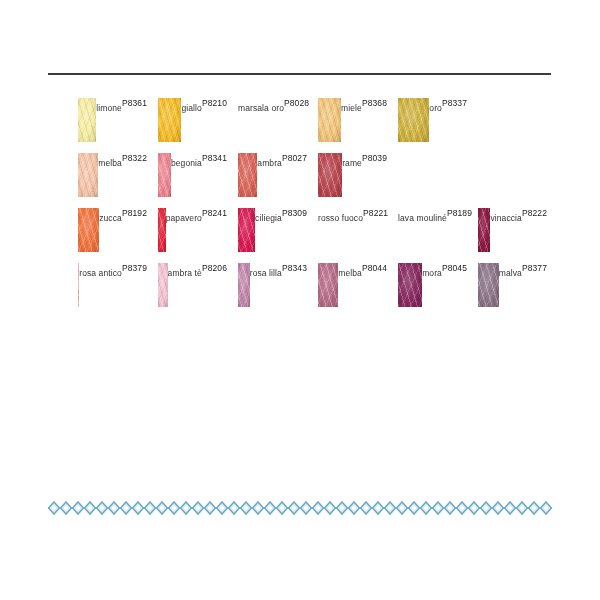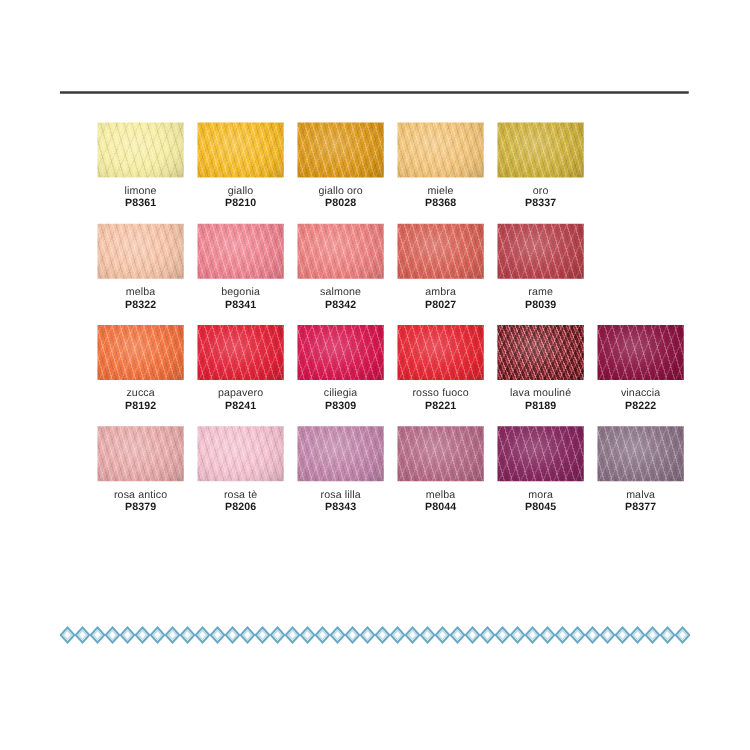--- a/index.html
+++ b/index.html
@@ -40,22 +40,22 @@
   }
   .swatch-row {
     display: flex;
     flex-direction: row;
     margin-bottom: 11px;
   }
   .swatch-cell {
     width: 69px;
     margin-right: 11px;
     display: flex;
-    flex-direction: column;
-    align-items: center;
+    flex-direction: row;
+    align-items: flex-start;
   }
   .swatch-cell:last-child { margin-right: 0; }
 
   .swatch-chip {
     width: 69px;
     height: 44px;
     position: relative;
     overflow: hidden;
     background: #ddd;
   }
@@ -134,21 +134,21 @@
     line-height: 10px;
     color: #333333;
     text-align: center;
     white-space: nowrap;
     letter-spacing: 0.1px;
   }
   .swatch-code {
     font-size: 8.5px;
     line-height: 11px;
     color: #1a1a1a;
-    font-weight: bold;
+    font-weight: normal;
     text-align: center;
     white-space: nowrap;
     letter-spacing: 0.1px;
   }
 
   
   #bottom-border {
     position: absolute;
     left: 48px;
     top: 500px;
@@ -182,21 +182,21 @@
           </div>
           <div class="swatch-name">giallo</div>
           <div class="swatch-code">P8210</div>
         </div>
         <div class="swatch-cell">
           <div class="swatch-chip" style="background: rgb(221, 152, 23);">
             <div class="tex-a"></div>
             <div class="tex-b"></div>
             <div class="tex-c"></div>
           </div>
-          <div class="swatch-name">giallo oro</div>
+          <div class="swatch-name">marsala oro</div>
           <div class="swatch-code">P8028</div>
         </div>
         <div class="swatch-cell">
           <div class="swatch-chip" style="background: rgb(243, 195, 119);">
             <div class="tex-a"></div>
             <div class="tex-b"></div>
             <div class="tex-c"></div>
           </div>
           <div class="swatch-name">miele</div>
           <div class="swatch-code">P8368</div>
@@ -224,29 +224,20 @@
         <div class="swatch-cell">
           <div class="swatch-chip" style="background: rgb(240, 131, 145);">
             <div class="tex-a"></div>
             <div class="tex-b"></div>
             <div class="tex-c"></div>
           </div>
           <div class="swatch-name">begonia</div>
           <div class="swatch-code">P8341</div>
         </div>
         <div class="swatch-cell">
-          <div class="swatch-chip" style="background: rgb(239, 128, 128);">
-            <div class="tex-a"></div>
-            <div class="tex-b"></div>
-            <div class="tex-c"></div>
-          </div>
-          <div class="swatch-name">salmone</div>
-          <div class="swatch-code">P8342</div>
-        </div>
-        <div class="swatch-cell">
           <div class="swatch-chip" style="background: rgb(218, 98, 86);">
             <div class="tex-a"></div>
             <div class="tex-b"></div>
             <div class="tex-c"></div>
           </div>
           <div class="swatch-name">ambra</div>
           <div class="swatch-code">P8027</div>
         </div>
         <div class="swatch-cell">
           <div class="swatch-chip" style="background: rgb(184, 65, 74);">
@@ -323,21 +314,21 @@
           </div>
           <div class="swatch-name">rosa antico</div>
           <div class="swatch-code">P8379</div>
         </div>
         <div class="swatch-cell">
           <div class="swatch-chip" style="background: rgb(244, 192, 207);">
             <div class="tex-a"></div>
             <div class="tex-b"></div>
             <div class="tex-c"></div>
           </div>
-          <div class="swatch-name">rosa tè</div>
+          <div class="swatch-name">ambra tè</div>
           <div class="swatch-code">P8206</div>
         </div>
         <div class="swatch-cell">
           <div class="swatch-chip" style="background: rgb(193, 133, 170);">
             <div class="tex-a"></div>
             <div class="tex-b"></div>
             <div class="tex-c"></div>
           </div>
           <div class="swatch-name">rosa lilla</div>
           <div class="swatch-code">P8343</div>

